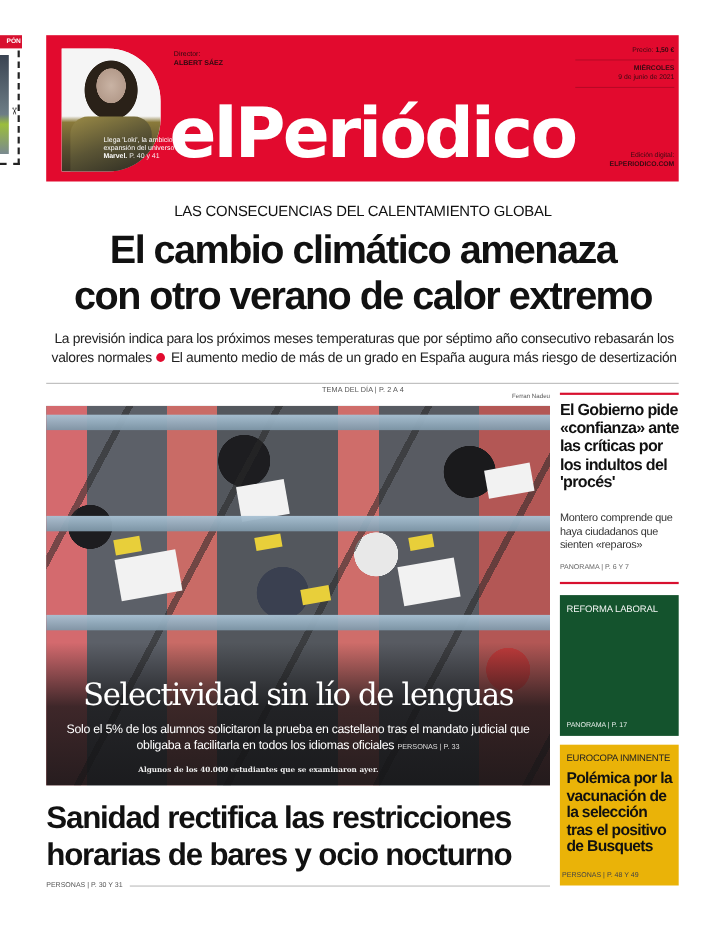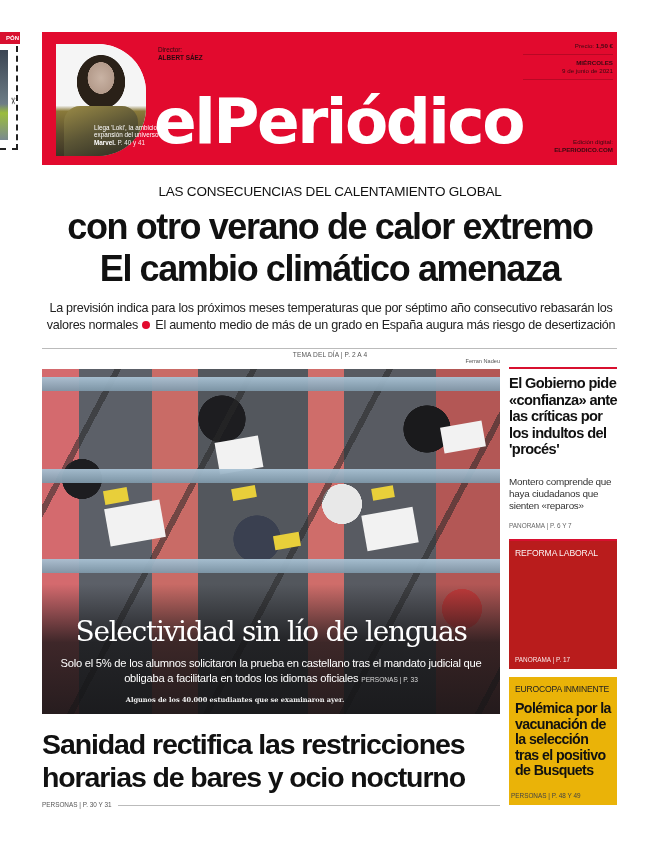--- a/index.html
+++ b/index.html
@@ -58,27 +58,27 @@
   .photo-bar { position: absolute; left: 0; width: 458px; height: 14px; background: linear-gradient(#a9c2d4, #7e97a8); opacity: .95; }
   .photo-shade { position: absolute; left: 0; bottom: 0; width: 458px; height: 130px; background: linear-gradient(rgba(0,0,0,0), rgba(20,20,22,.78) 45%, rgba(20,20,22,.9)); }
   .photo-title { position: absolute; left: 0; width: 458px; top: 246px; text-align: center; font-family: "DejaVu Serif", serif; font-size: 28px; letter-spacing: -1.3px; color: #fff; line-height: 34px; }
   .photo-text { position: absolute; left: 14px; width: 430px; top: 287px; text-align: center; font-size: 11.2px; line-height: 15px; color: #fff; letter-spacing: -0.25px; }
   .photo-text .src { font-size: 6.6px; color: #ddd; letter-spacing: 0; }
   .photo-caption { position: absolute; left: 0; width: 386px; top: 327px; text-align: center; font-family: "DejaVu Serif", serif; font-size: 6.6px; font-weight: bold; color: #eee; }
 
   
   .rcol { position: absolute; left: 509px; width: 108px; }
   .red-rule { height: 2px; background: #d8102f; }
-  .side1 { top: 367px; }
+  .side1 { top: 357px; }
   .side1 h2 { margin-top: 6px; font-size: 14.6px; font-weight: bold; line-height: 16.5px; letter-spacing: -0.6px; color: #111; }
   .side1 p { margin-top: 18px; font-size: 9.9px; line-height: 12px; color: #333; letter-spacing: -0.25px; }
   .side1 .src { margin-top: 10px; font-size: 6.4px; color: #666; }
   .side1 .red-rule.bottom { margin-top: 10px; }
 
-  .box-red { position: absolute; left: 509px; top: 541px; width: 108px; height: 128px; background: #b91c1c; color: #fff; padding: 7px 6px; }
+  .box-red { position: absolute; left: 509px; top: 541px; width: 108px; height: 128px; background: #14532d; color: #fff; padding: 7px 6px; }
   .box-red .tag { font-size: 8.6px; letter-spacing: -0.1px; opacity: .95; }
   .box-red h2 { margin-top: 7px; font-size: 14.4px; font-weight: bold; line-height: 15.6px; letter-spacing: -0.5px; }
   .box-red .src { position: absolute; left: 6px; bottom: 6px; font-size: 6.4px; opacity: .9; }
 
   .box-green { position: absolute; left: 509px; top: 677px; width: 108px; height: 128px; background: #eab308; color: #111; padding: 7px 6px; }
   .box-green .tag { font-size: 8.6px; letter-spacing: -0.2px; color: #222; }
   .box-green h2 { margin-top: 7px; font-size: 14.2px; font-weight: bold; line-height: 15.6px; letter-spacing: -0.6px; }
   .box-green .src { position: absolute; left: 2px; bottom: 6px; font-size: 6.4px; color: #444; }
 
   
@@ -118,22 +118,22 @@
     <div class="rule"></div>
   </div>
   <div class="mast-edition">
     <div>Edición digital:</div>
     <div><b>ELPERIODICO.COM</b></div>
   </div>
 </header>
 
 <div class="kicker">LAS CONSECUENCIAS DEL CALENTAMIENTO GLOBAL</div>
 <h1 class="headline">
+  <div>El cambio climático amenaza</div>
   <div>con otro verano de calor extremo</div>
-  <div>El cambio climático amenaza</div>
 </h1>
 <p class="subhead">
   <span>La previsión indica para los próximos meses temperaturas que por séptimo año consecutivo rebasarán los valores normales</span>
   <span class="bullet"></span>
   <span>El aumento medio de más de un grado en España augura más riesgo de desertización</span>
 </p>
 <div class="section-rule"></div>
 <div class="section-tag"><span>TEMA DEL DÍA | P. 2 A 4</span></div>
 <div class="credit">Ferran Nadeu</div>
 

